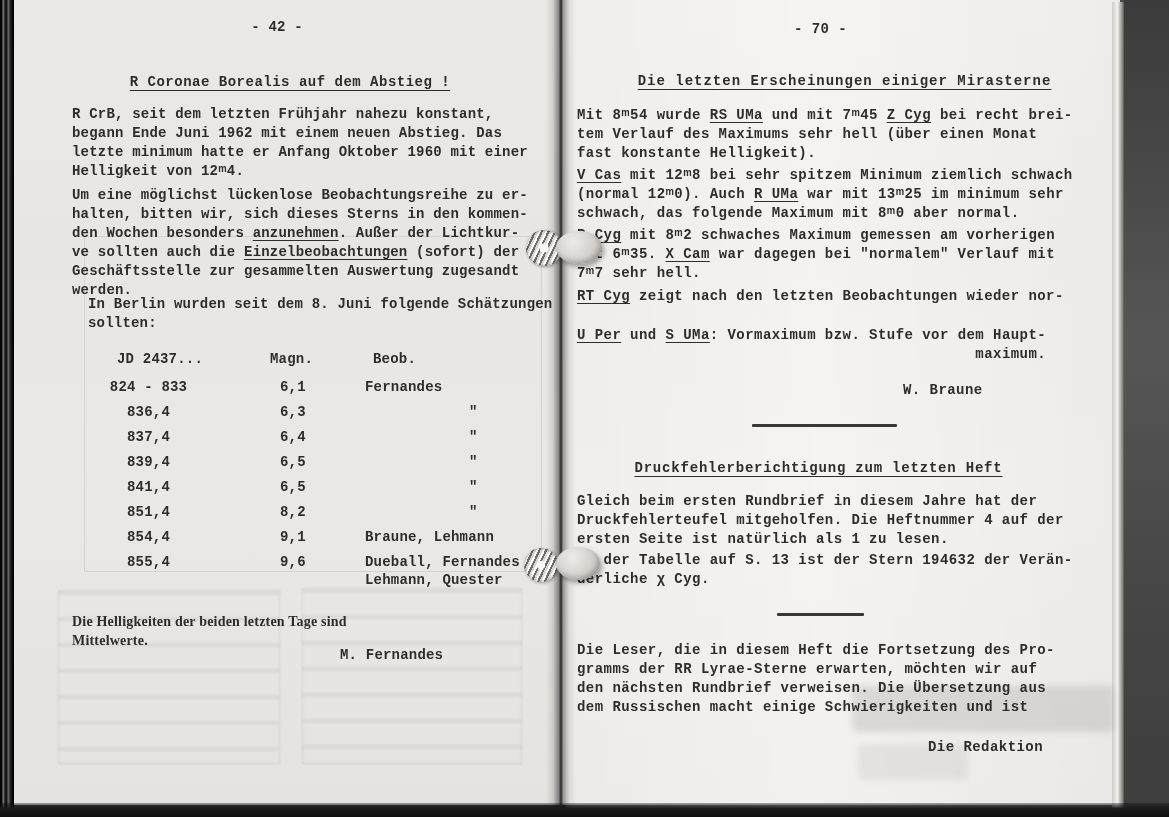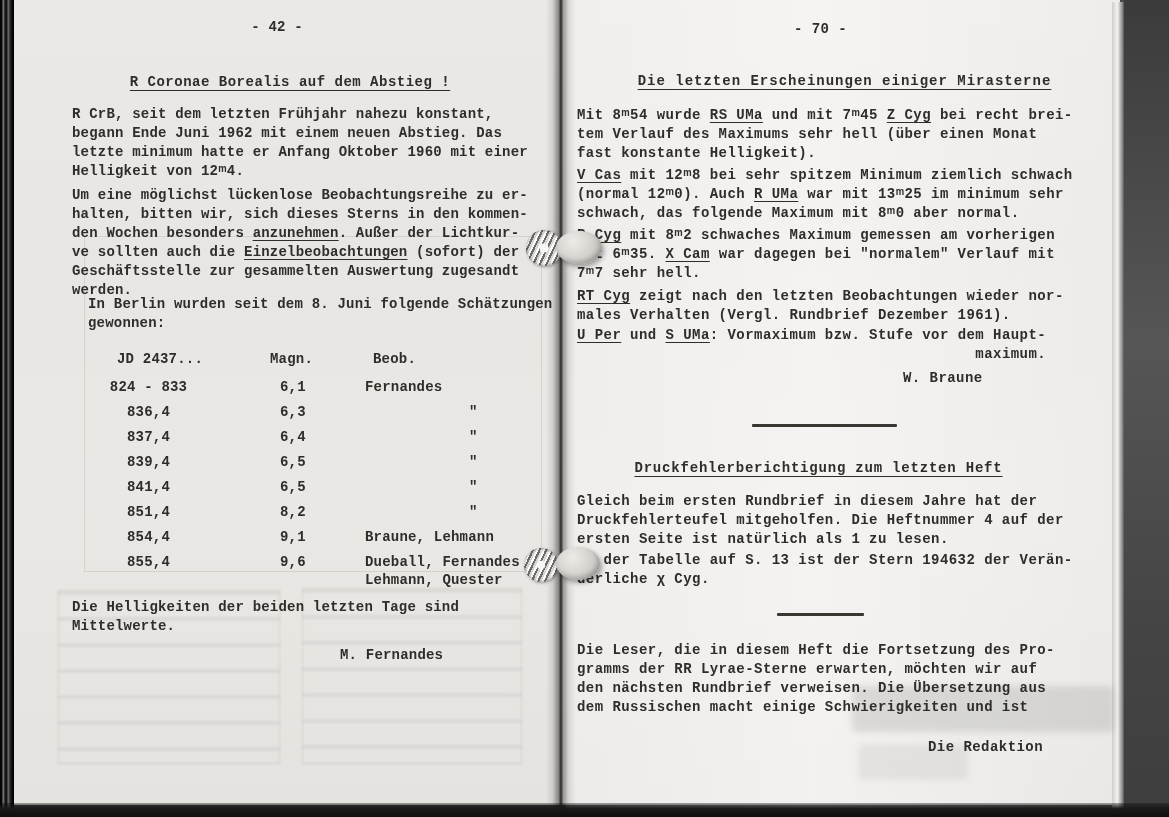--- a/index.html
+++ b/index.html
@@ -97,21 +97,21 @@
       <div class="ln"><span>Um eine möglichst lückenlose Beobachtungsreihe zu er-</span></div>
       <div class="ln"><span>halten, bitten wir, sich dieses Sterns in den kommen-</span></div>
       <div class="ln"><span>den Wochen besonders </span><span class="u">anzunehmen</span><span>. Außer der Lichtkur-</span></div>
       <div class="ln"><span>ve sollten auch die </span><span class="u">Einzelbeobachtungen</span><span> (sofort) der</span></div>
       <div class="ln"><span>Geschäftsstelle zur gesammelten Auswertung zugesandt</span></div>
       <div class="ln"><span>werden.</span></div>
     </div>
 
   <div class="tw lp" style="left:88px;top:295px;">
       <div class="ln"><span>In Berlin wurden seit dem 8. Juni folgende Schätzungen</span></div>
-      <div class="ln"><span>gewonnen:</span></div>
+      <div class="ln"><span>sollten:</span></div>
     </div>
 
   <div class="tw lp" style="left:72px;top:351px;width:470px;">
     <div class="thead">
       <span class="th1">JD 2437...</span>
       <span class="th2">Magn.</span>
       <span class="th3">Beob.</span>
     </div>
     <div class="tbody">
         <div class="trow">
@@ -155,21 +155,21 @@
           <span class="tc3">Dueball, Fernandes</span>
         </div>
         <div class="trow">
           <span class="tc1"></span>
           <span class="tc2"></span>
           <span class="tc3">Lehmann, Quester</span>
         </div>
       </div>
   </div>
 
-  <div class="tw lp" style="left:72px;top:598px;">
+  <div class="tw lp" style="left:72px;top:612px;font-family:Liberation Serif, serif;">
       <div class="ln"><span>Die Helligkeiten der beiden letzten Tage sind</span></div>
       <div class="ln"><span>Mittelwerte.</span></div>
     </div>
 
   <div class="tw lp sig" style="left:340px;top:647px;">M. Fernandes</div>
 
   <div class="tw rp center" style="left:577px;top:21px;width:527px;transform:translateX(-20px);">- 70 -</div>
 
   <div class="tw rp center heading" style="left:577px;top:73px;width:527px;transform:translateX(4px);letter-spacing:1px;">Die letzten Erscheinungen einiger Mirasterne</div>
 
@@ -186,29 +186,28 @@
     </div>
 
   <div class="tw rp" style="left:577px;top:226px;">
       <div class="ln"><span class="u">R Cyg</span><span> mit 8ᵐ2 schwaches Maximum gemessen am vorherigen</span></div>
       <div class="ln"><span>mit 6ᵐ35. </span><span class="u">X Cam</span><span> war dagegen bei "normalem" Verlauf mit</span></div>
       <div class="ln"><span>7ᵐ7 sehr hell.</span></div>
     </div>
 
   <div class="tw rp" style="left:577px;top:287px;">
       <div class="ln"><span class="u">RT Cyg</span><span> zeigt nach den letzten Beobachtungen wieder nor-</span></div>
-      <div class="ln"><span>males Verhalten (Vergl. Rundbrief Dezember 1961).</span></div>
     </div>
 
   <div class="tw rp" style="left:577px;top:326px;text-align:right;">
       <div class="ln"><span class="u">U Per</span><span> und </span><span class="u">S UMa</span><span>: Vormaximum bzw. Stufe vor dem Haupt-</span></div>
       <div class="ln"><span>maximum.</span></div>
     </div>
 
-  <div class="tw rp sig" style="left:903px;top:370px;">W. Braune</div>
+  <div class="tw rp sig" style="left:903px;top:382px;">W. Braune</div>
 
   <div class="rule" style="left:752px;top:424px;width:145px;"></div>
 
   <div class="tw rp center heading" style="left:577px;top:460px;width:527px;transform:translateX(-22px);letter-spacing:.8px;">Druckfehlerberichtigung zum letzten Heft</div>
 
   <div class="tw rp" style="left:577px;top:492px;">
       <div class="ln"><span>Gleich beim ersten Rundbrief in diesem Jahre hat der</span></div>
       <div class="ln"><span>Druckfehlerteufel mitgeholfen. Die Heftnummer 4 auf der</span></div>
       <div class="ln"><span>ersten Seite ist natürlich als 1 zu lesen.</span></div>
     </div>

